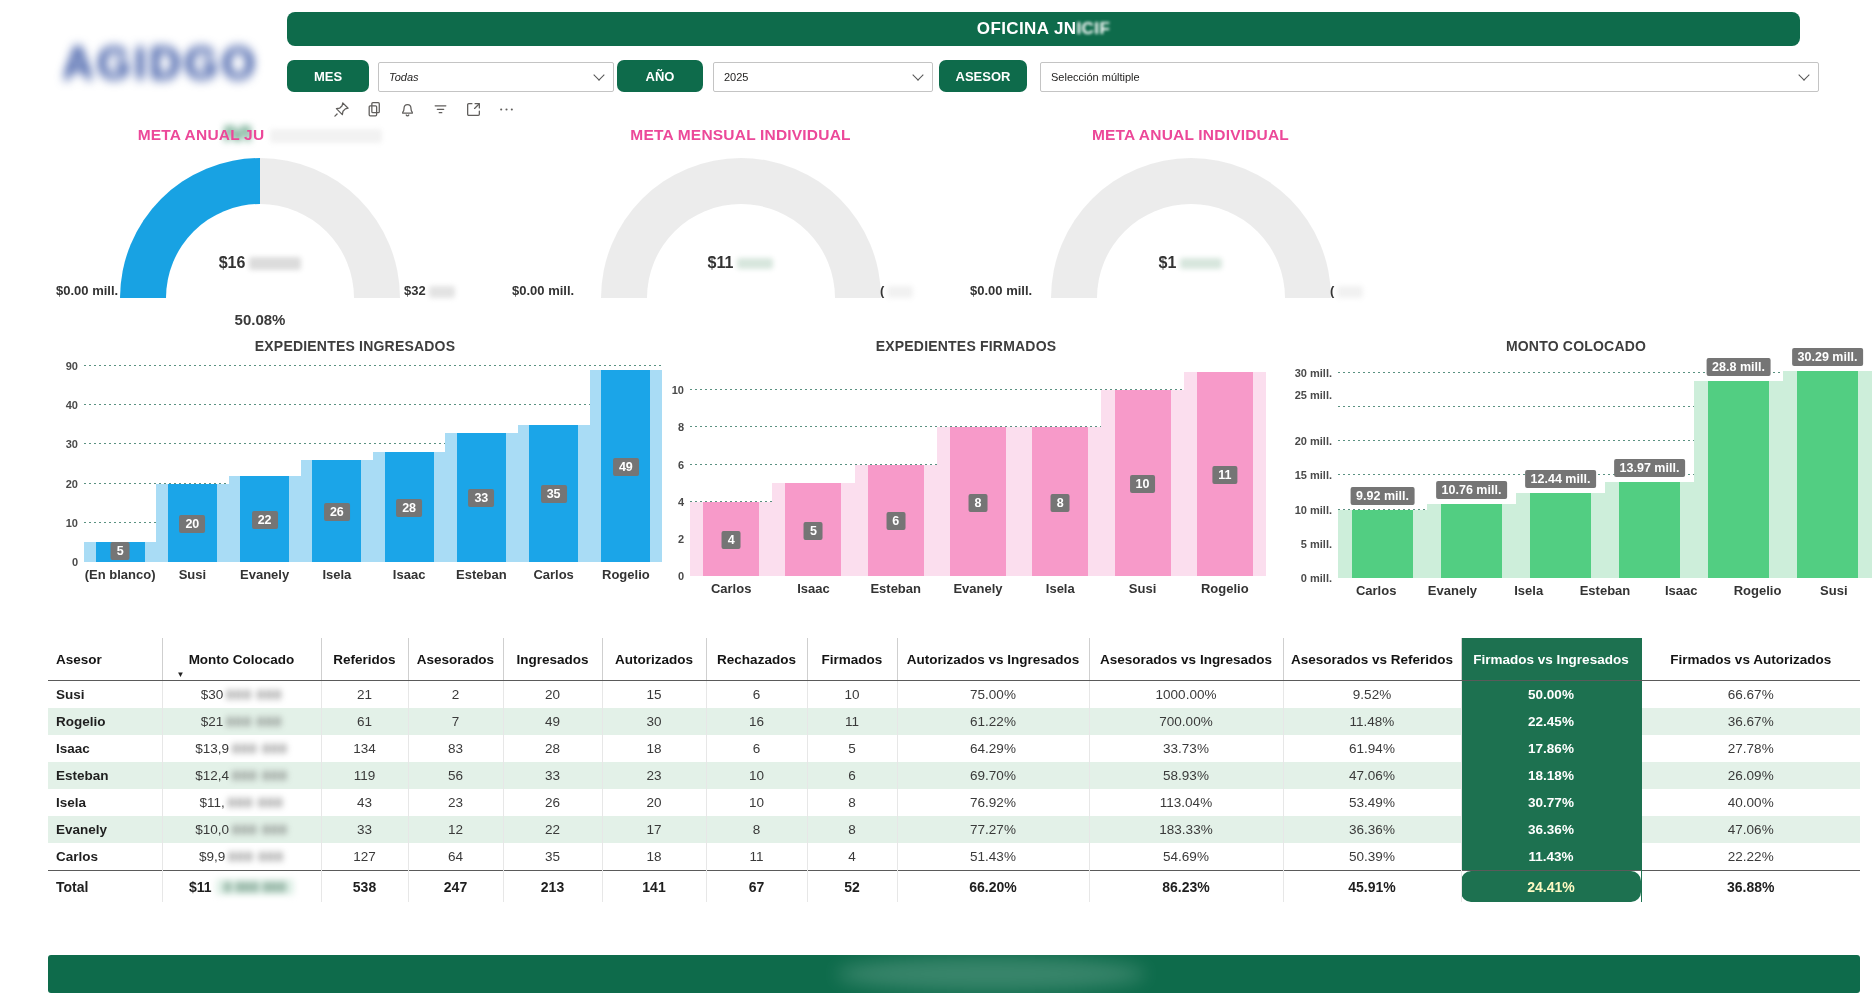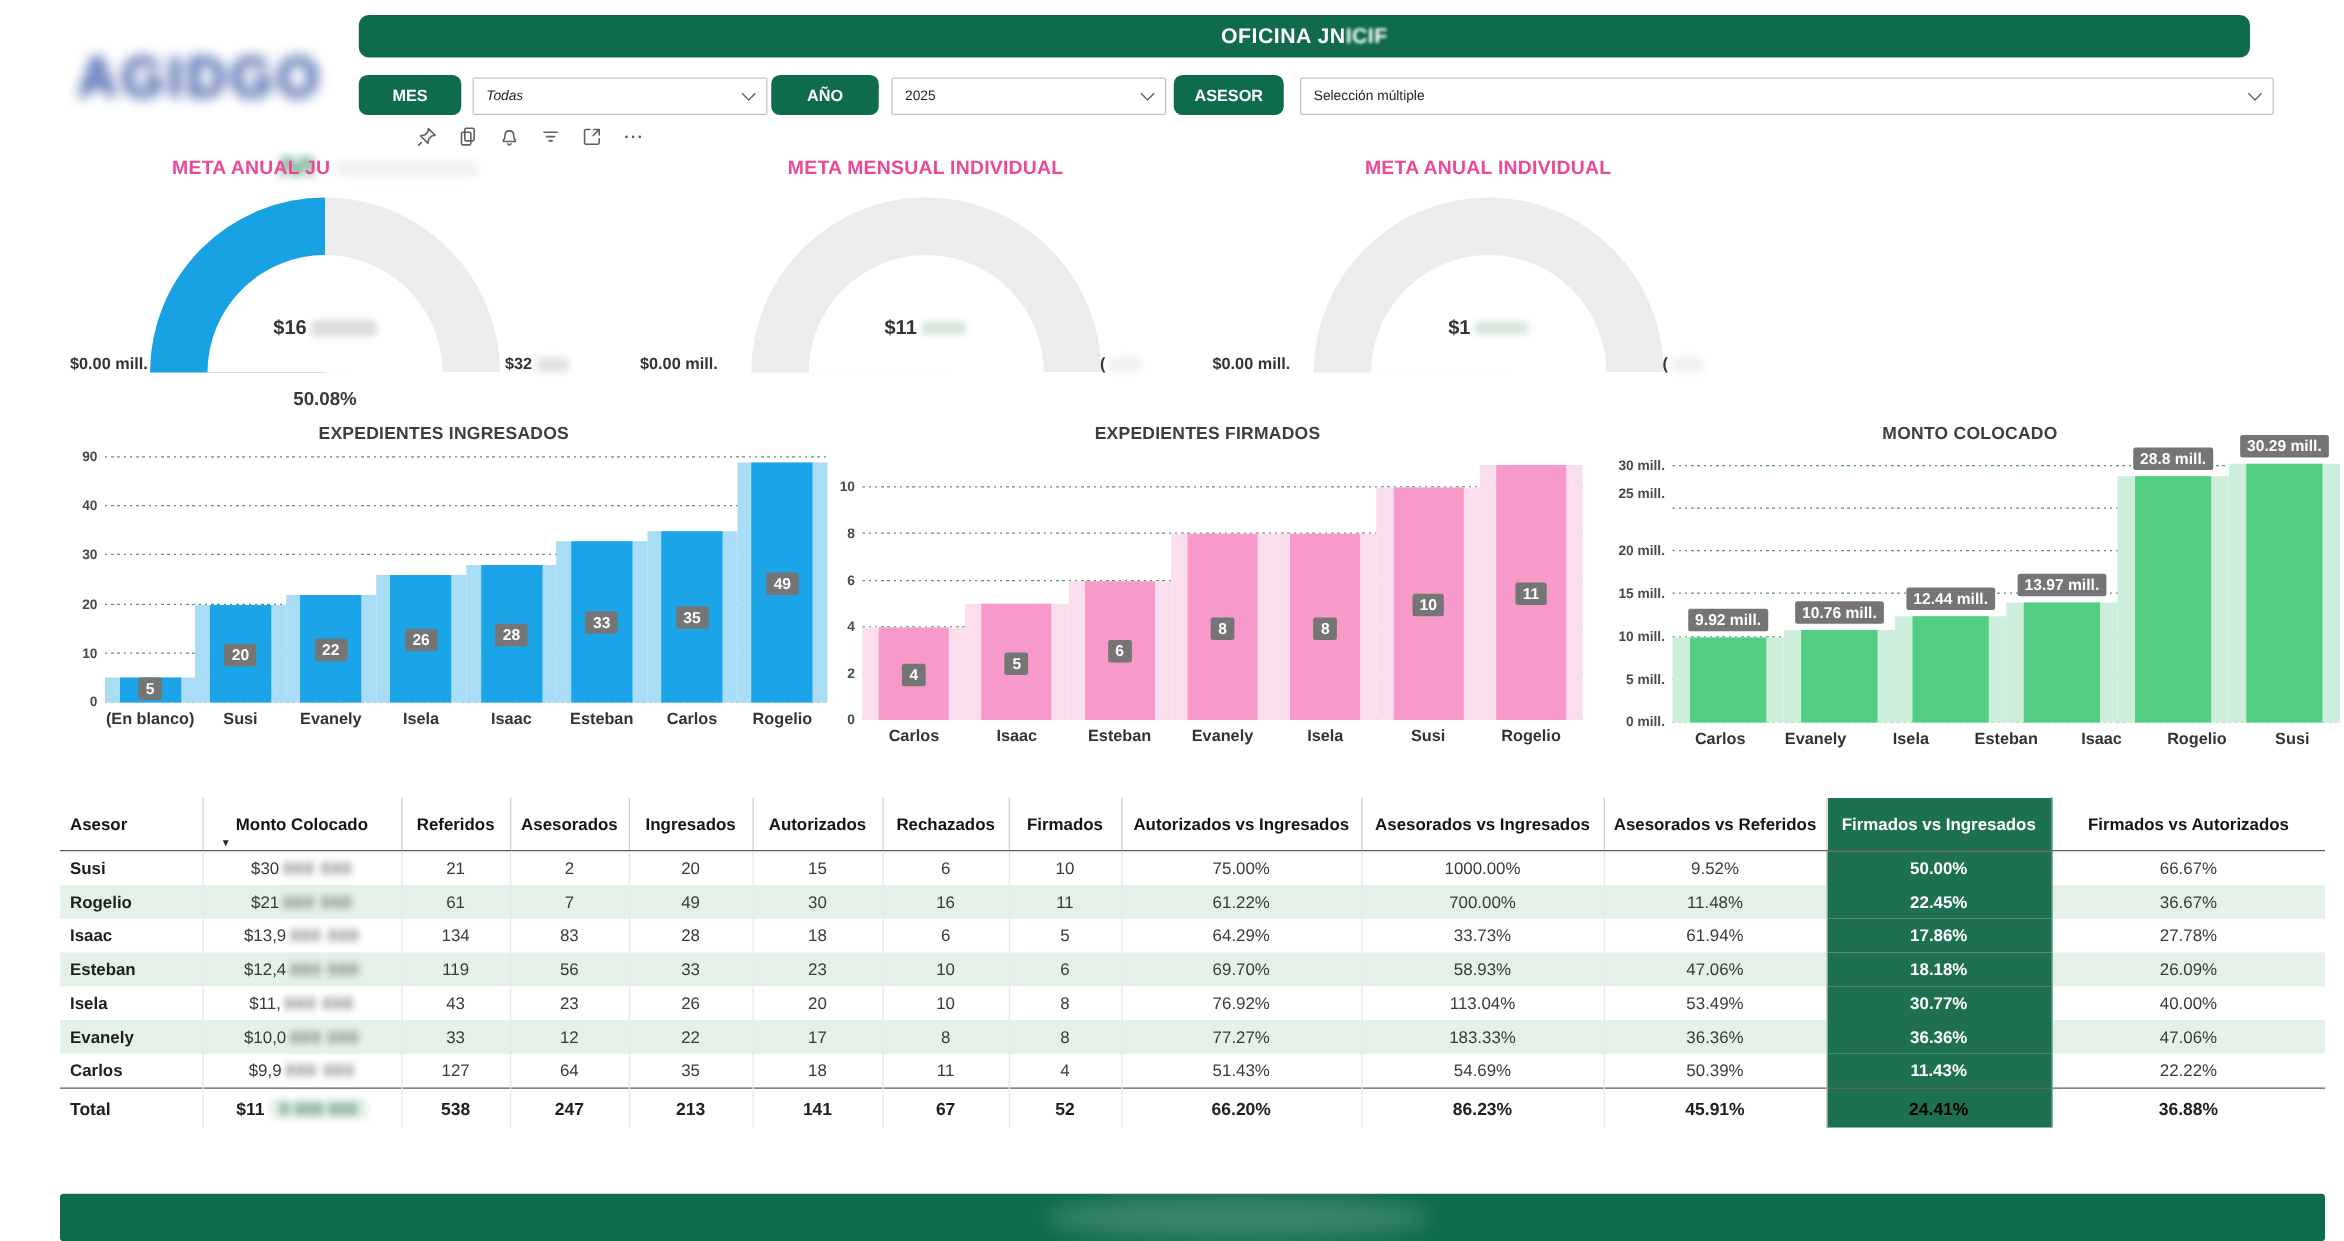--- a/index.html
+++ b/index.html
@@ -78,21 +78,21 @@
     text-align:center;position:relative;border-right:1px solid #cfcfcf;vertical-align:middle;cursor:pointer;}
   th:first-child{text-align:left;padding-left:8px;}
   th:last-child{border-right:none;}
   th.hl{background:var(--column-green,#1d7150);color:#fff;border-right-color:var(--column-green,#1d7150);}
   td{height:27px;padding:0 4px;text-align:center;color:#3a3a3a;border-right:1px solid #e7e7e7;}
   td:last-child{border-right:none;}
   td.name{text-align:left;font-weight:700;color:#1f1f1f;padding-left:8px;}
   td.hl{background:var(--column-green,#1d7150);color:#fff;font-weight:600;border-right-color:var(--column-green,#1d7150);}
   tr.alt td:not(.hl){background:var(--row-alt-green,#e3f1e8);}
   tr.total td{font-weight:700;font-size:14px;border-top:1.5px solid #5a5a5a;height:31px;color:#1f1f1f;}
-  tr.total td.hl{color:#000000;}
+  tr.total td.hl{color:#fef9c3;border-radius:10px;}
   .sort{position:absolute;left:14px;bottom:1px;font-size:8px;color:#222;line-height:1;}
 
   
   .footer{position:absolute;left:48px;top:955px;width:1812px;height:38px;background:var(--brand-green,#0e6b4b);
     border-radius:3px;overflow:hidden;}
   .blob-green{position:absolute;left:788px;top:2px;width:310px;height:34px;background:rgba(255,255,255,.18);
     filter:blur(9px);border-radius:50%;}
   .blob-white{position:absolute;left:789px;top:930px;width:350px;height:28px;background:#fff;filter:blur(7px);border-radius:50%;}
 </style>
 </head>

